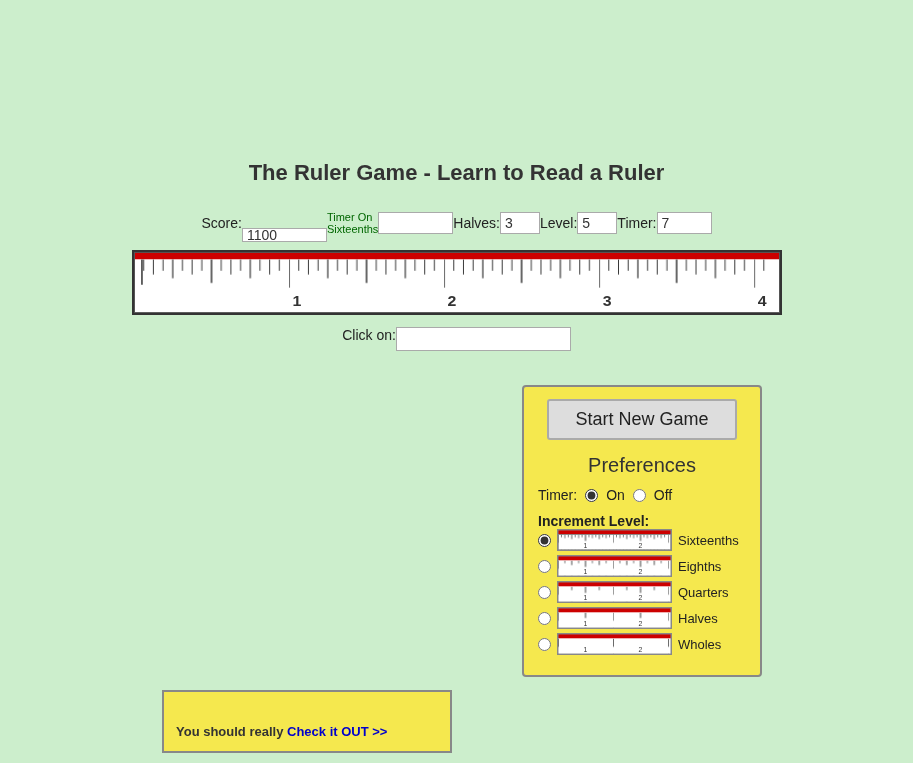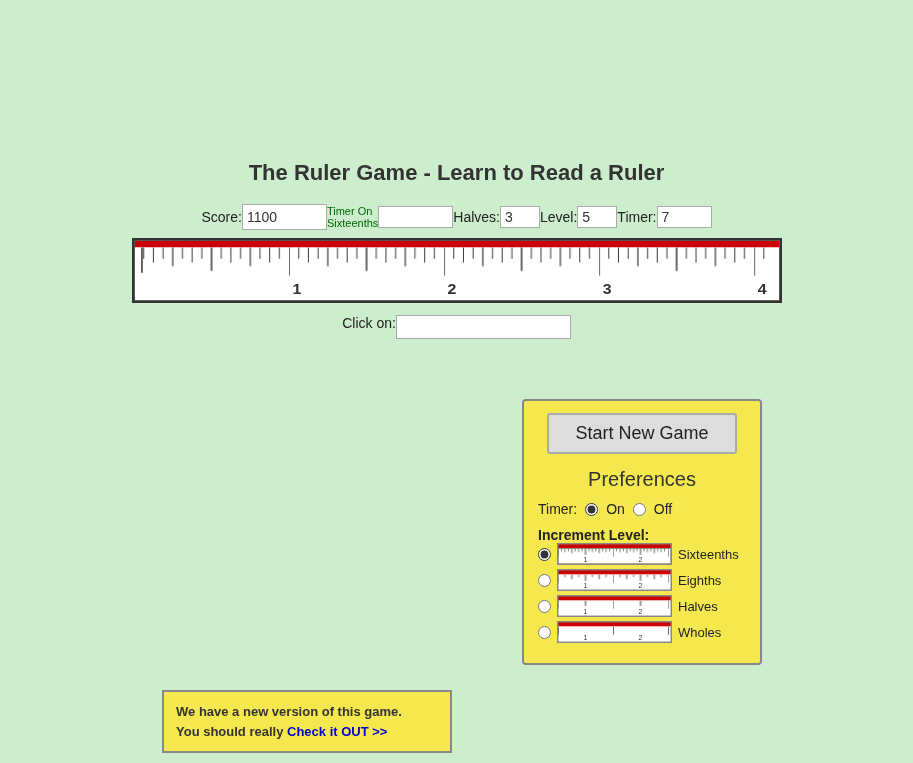--- a/index.html
+++ b/index.html
@@ -28,24 +28,25 @@
 
     .score-label, .strikes-label, .level-label, .timer-label {
       font-size: 14px;
       color: #222;
     }
 
     .score-input {
       border: 1px solid #aaa;
       background: white;
       width: 85px;
-      height: 26px;
+      height: 14px;
       font-size: 14px;
       padding: 2px 4px;
       color: #333;
+      margin-top: 24px;
     }
 
     .timer-box {
       display: flex;
       flex-direction: column;
       align-items: flex-start;
       font-size: 11px;
       color: #006600;
     }
 
@@ -94,21 +95,21 @@
       border: 1px solid #aaa;
       background: white;
       width: 175px;
       height: 24px;
     }
 
     
     .prefs-panel {
       position: absolute;
       left: 522px;
-      top: 399px;
+      top: 385px;
       width: 240px;
       background: #f5e84e;
       border: 2px solid #888;
       border-radius: 4px;
       padding: 12px 14px 16px 14px;
     }
 
     .start-btn {
       display: block;
       width: 190px;
@@ -351,20 +352,42 @@
         </defs>
         <rect x="0" y="5" width="115" height="17" fill="url(#mini-eighth)"></rect>
         <text x="28" y="20" font-size="7" fill="#333" text-anchor="middle">1</text>
         <text x="84" y="20" font-size="7" fill="#333" text-anchor="middle">2</text>
         <rect x="0" y="0" width="115" height="22" fill="none" stroke="#888" stroke-width="1"></rect>
       </svg>
     </div>
     <span class="inc-label">Eighths</span>
   </div>
 
+  <div class="increment-option">
+    <input type="radio" name="increment" id="inc-quarters" style="">
+    <div class="ruler-mini">
+      <svg class="ruler-mini-svg" viewBox="0 0 115 22" preserveAspectRatio="none">
+        <rect x="0" y="0" width="115" height="5" fill="#cc0000"></rect>
+        <rect x="0" y="5" width="115" height="17" fill="white"></rect>
+        <defs>
+          <pattern id="mini-quarter" x="0" y="0" width="56" height="17" patternUnits="userSpaceOnUse">
+            <line x1="0" y1="5" x2="0" y2="14" stroke="#333" stroke-width="1"></line>
+            <line x1="14" y1="5" x2="14" y2="9" stroke="#333" stroke-width="0.8"></line>
+            <line x1="28" y1="5" x2="28" y2="12" stroke="#333" stroke-width="1"></line>
+            <line x1="42" y1="5" x2="42" y2="9" stroke="#333" stroke-width="0.8"></line>
+          </pattern>
+        </defs>
+        <rect x="0" y="5" width="115" height="17" fill="url(#mini-quarter)"></rect>
+        <text x="28" y="20" font-size="7" fill="#333" text-anchor="middle">1</text>
+        <text x="84" y="20" font-size="7" fill="#333" text-anchor="middle">2</text>
+        <rect x="0" y="0" width="115" height="22" fill="none" stroke="#888" stroke-width="1"></rect>
+      </svg>
+    </div>
+    <span class="inc-label">Quarters</span>
+  </div>
 
   <div class="increment-option">
     <input type="radio" name="increment" id="inc-halves" style="">
     <div class="ruler-mini">
       <svg class="ruler-mini-svg" viewBox="0 0 115 22" preserveAspectRatio="none">
         <rect x="0" y="0" width="115" height="5" fill="#cc0000"></rect>
         <rect x="0" y="5" width="115" height="17" fill="white"></rect>
         <defs>
           <pattern id="mini-half" x="0" y="0" width="56" height="17" patternUnits="userSpaceOnUse">
             <line x1="0" y1="5" x2="0" y2="14" stroke="#333" stroke-width="1"></line>
@@ -395,15 +418,15 @@
         <text x="28" y="20" font-size="7" fill="#333" text-anchor="middle">1</text>
         <text x="84" y="20" font-size="7" fill="#333" text-anchor="middle">2</text>
         <rect x="0" y="0" width="115" height="22" fill="none" stroke="#888" stroke-width="1"></rect>
       </svg>
     </div>
     <span class="inc-label">Wholes</span>
   </div>
 </div>
 
 <div class="notify-box">
-  <span class="notify-text">We have a new version of this game.</span><br>
+  <br>
   <span class="notify-text">You should really </span><a href="#" class="notify-link">Check it OUT &gt;&gt;</a>
 </div>
 
 </body></html>

